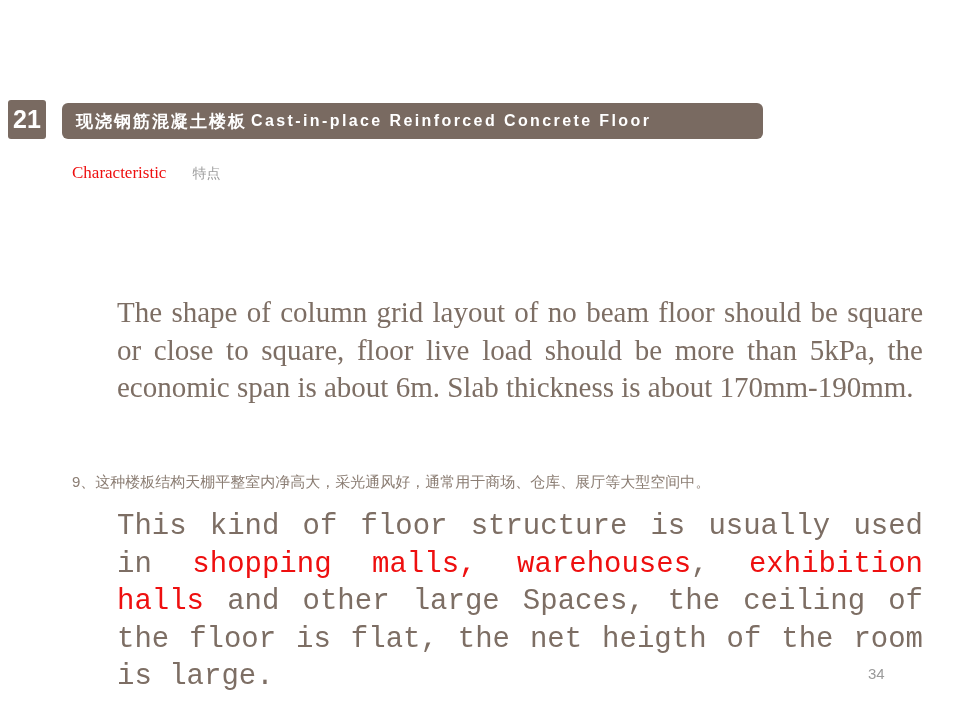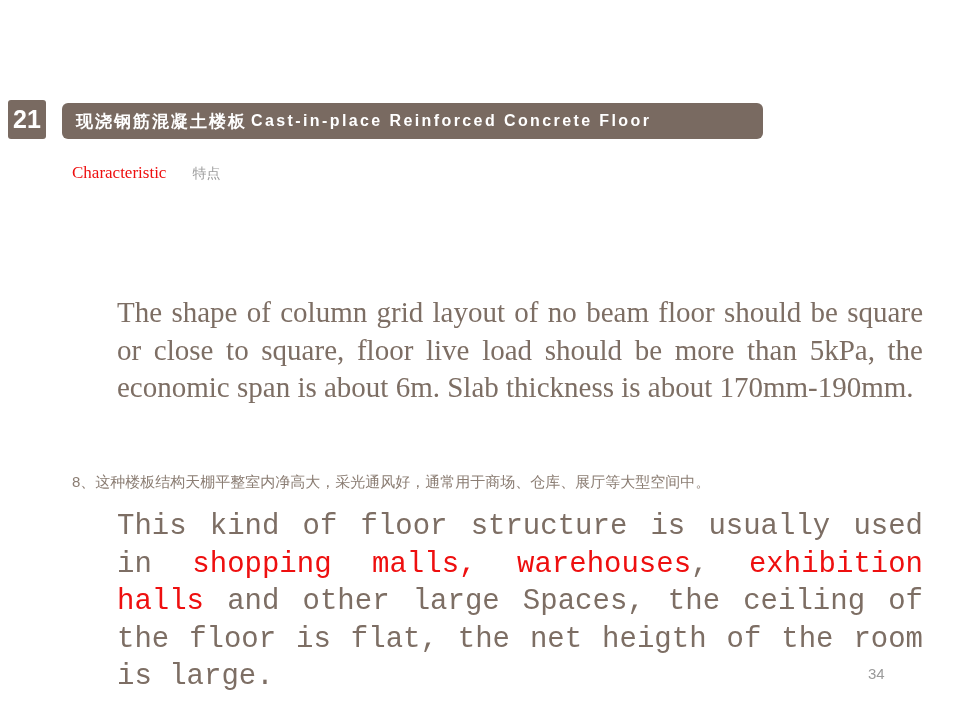--- a/index.html
+++ b/index.html
@@ -94,19 +94,19 @@
   </div>
 
   <div class="sec-heading">
     <span class="h-en">Characteristic</span>
     <span class="h-zh">特点</span>
   </div>
 
 
   <div class="en-para en-1">The shape of column grid layout of no beam floor should be square or close to square, floor live load should be more than 5kPa, the economic span is about 6m. Slab thickness is about 170mm-190mm.</div>
 
-  <div class="zh-para zh-2">8、这种楼板结构天棚平整室内净高大，采光通风好，通常用于商场、仓库、展厅等大型空间中。</div>
+  <div class="zh-para zh-2">9、这种楼板结构天棚平整室内净高大，采光通风好，通常用于商场、仓库、展厅等大型空间中。</div>
 
   <div class="en-para en-2"><span>This kind of floor structure is usually used in </span><span class="hl">shopping malls,</span><span> </span><span class="hl">warehouses</span><span>, </span><span class="hl">exhibition halls</span><span> and other large Spaces, the ceiling of the floor is flat, the net heigth of the room is large.</span></div>
 
   <div class="page-num">34</div>
 
 </div>
 
 </body></html>

